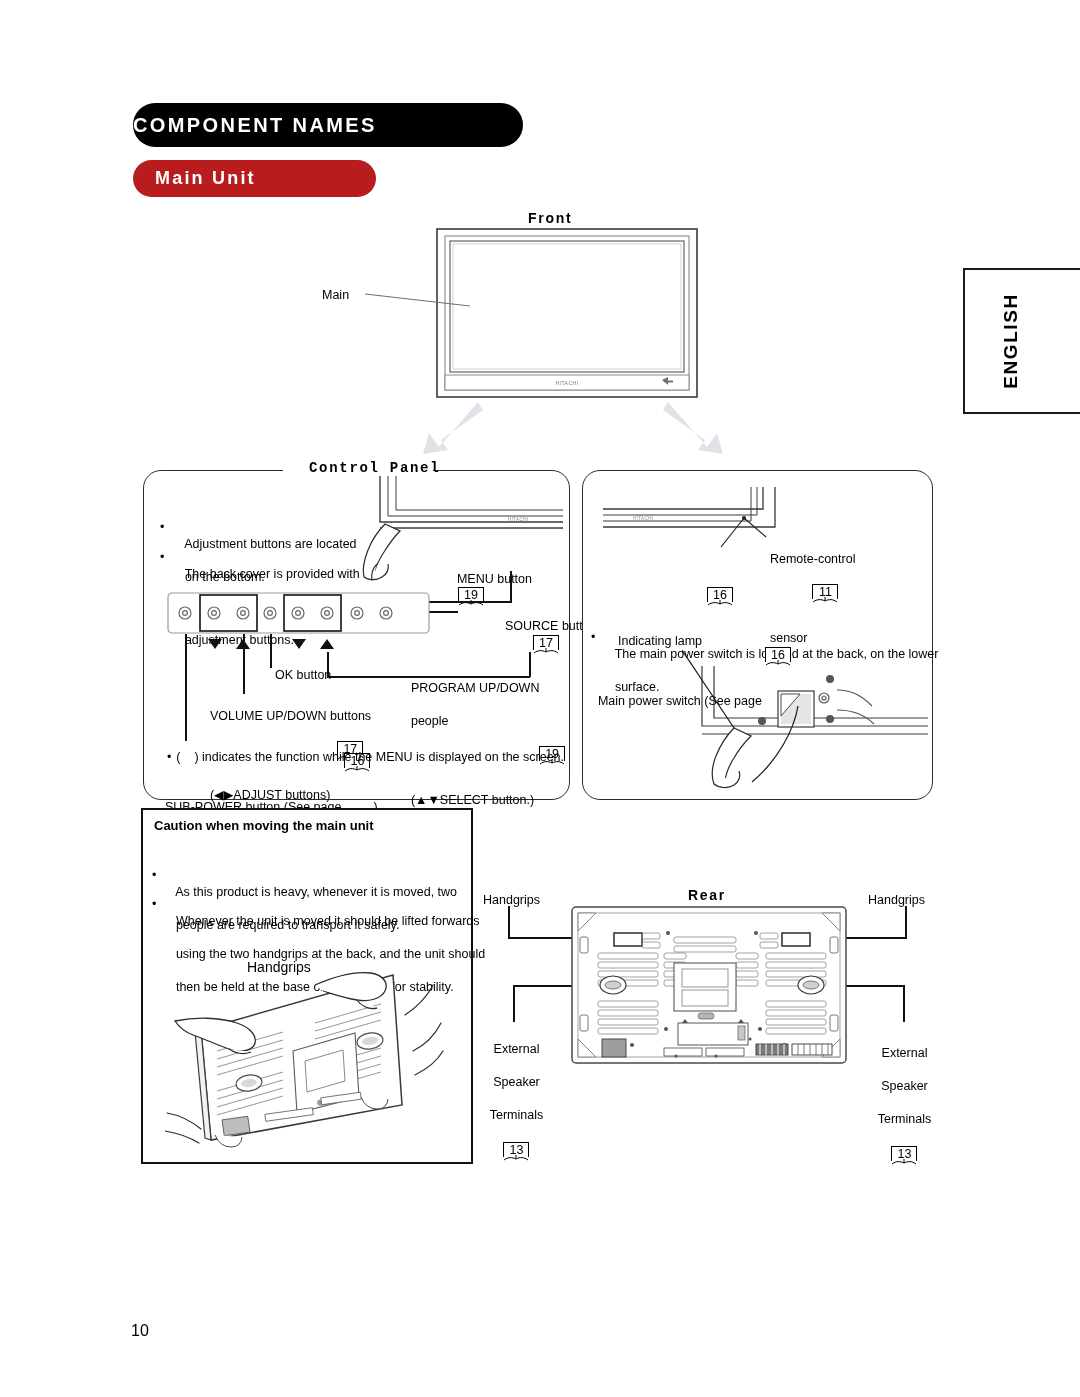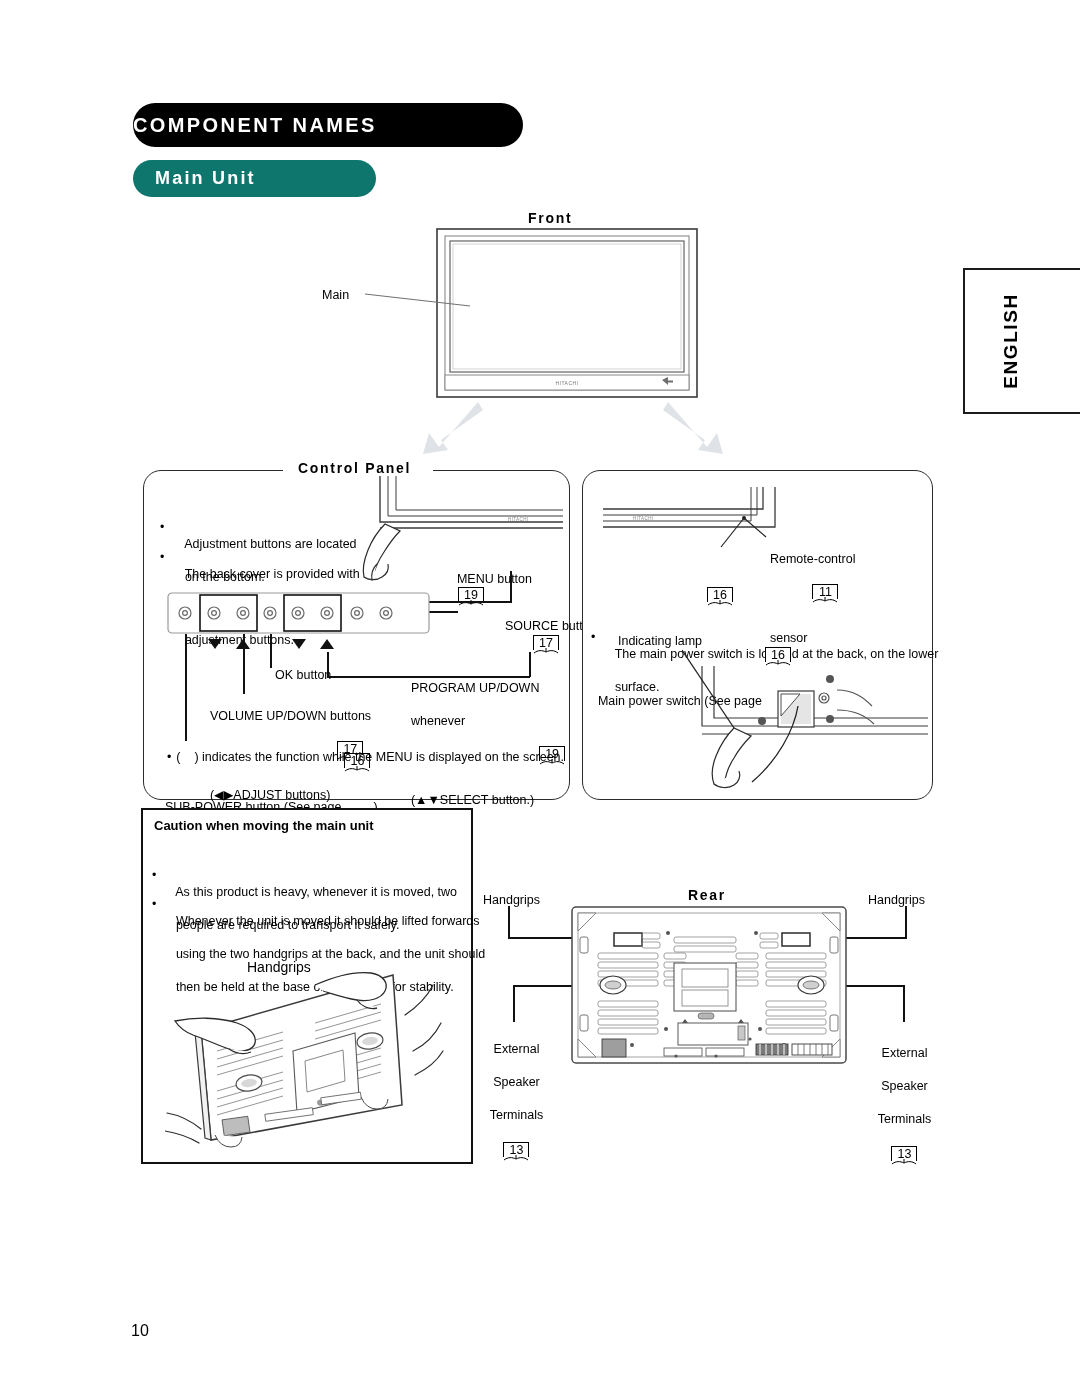--- a/index.html
+++ b/index.html
@@ -15,21 +15,21 @@
   #chapter-banner{
     left:133px;top:103px;width:390px;height:44px;
     background:#000;border-radius:22px;
     display:flex;align-items:center;
   }
   #chapter-banner .txt{
     color:#fff;font-size:20px;font-weight:bold;letter-spacing:2.4px;
   }
   #section-banner{
     left:133px;top:160px;width:243px;height:37px;
-    background:#0f766e;border-radius:19px;
+    background:#b91c1c;border-radius:19px;
     display:flex;align-items:center;
   }
   #section-banner .txt{
     color:#ffffff;font-size:18px;font-weight:bold;letter-spacing:2.2px;
     padding-left:22px;
   }
 
   
   #english-tab{
     left:963px;top:268px;width:130px;height:142px;
@@ -128,21 +128,21 @@
 </div>
 <div class="abs" style="left:657px;top:400px;">
   <svg width="68" height="58" viewBox="0 0 68 58">
     <polygon points="11,2 50,47 60,33 66,54 41,50 48,40 6,10" fill="#dfe3e8"></polygon>
   </svg>
 </div>
 
 <div class="abs rbox" style="left:143px;top:470px;width:425px;height:328px;"></div>
 
 <div class="abs" style="left:283px;top:456px;width:150px;height:24px;background:#fff;"></div>
-<div class="abs cap" style="left:298px;top:460px;">Control Panel</div>
+<div class="abs cap" style="left:309px;top:460px;font-family:Liberation Mono, monospace;">Control Panel</div>
 
 <div class="abs t" style="left:160px;top:486px;">
   <div style="display:flex;"><span style="width:11px;">•</span><span>
     <span>Adjustment buttons are located</span><br>
     <span>on the bottom.</span>
   </span></div>
 </div>
 <div class="abs t" style="left:160px;top:516px;">
   <div style="display:flex;"><span style="width:11px;">•</span><span>
     <span>The back cover is provided with</span><br>
@@ -232,21 +232,21 @@
 <div class="abs ln lnv2" style="left:243px;top:634px;height:60px;"></div>
 <div class="abs ln lnv2" style="left:270px;top:634px;height:34px;"></div>
 <div class="abs ln lnv2" style="left:327px;top:652px;height:25px;"></div>
 <div class="abs ln lnh2" style="left:327px;top:676px;width:203px;"></div>
 <div class="abs ln lnv2" style="left:529px;top:652px;height:25px;"></div>
 
 <div class="abs t" style="left:275px;top:667px;">OK button</div>
 
 <div class="abs t" style="left:404px;top:663px;">
   <span>PROGRAM UP/DOWN</span><br>
-  <span>whenever</span><br>
+  <span>people</span><br>
   <span>(▲▼SELECT button.)</span><span class="pref" style="margin-left:5px;">
     <span class="num">19</span>
     <span class="bk"><svg width="26" height="7" viewBox="0 0 26 7">
           <path d="M1 6 C5 3 9 3 13 5 C17 3 21 3 25 6" fill="none" stroke="#000" stroke-width="1"></path>
           <line x1="13" y1="5" x2="13" y2="1" stroke="#000" stroke-width="1"></line>
         </svg></span>
   </span>
 </div>
 
 <div class="abs t" style="left:203px;top:691px;">

